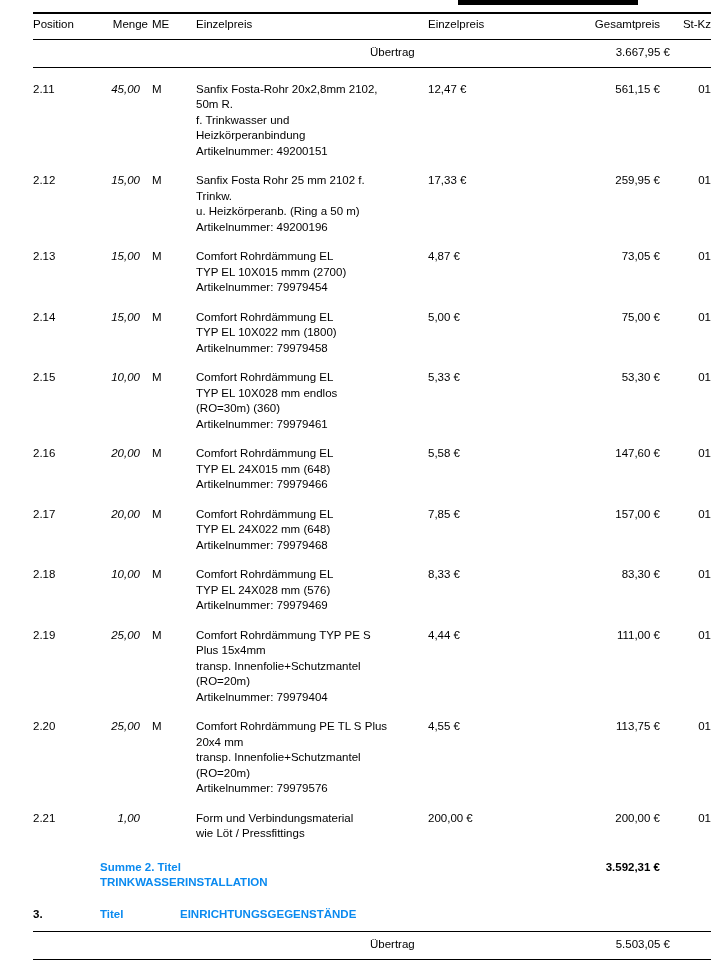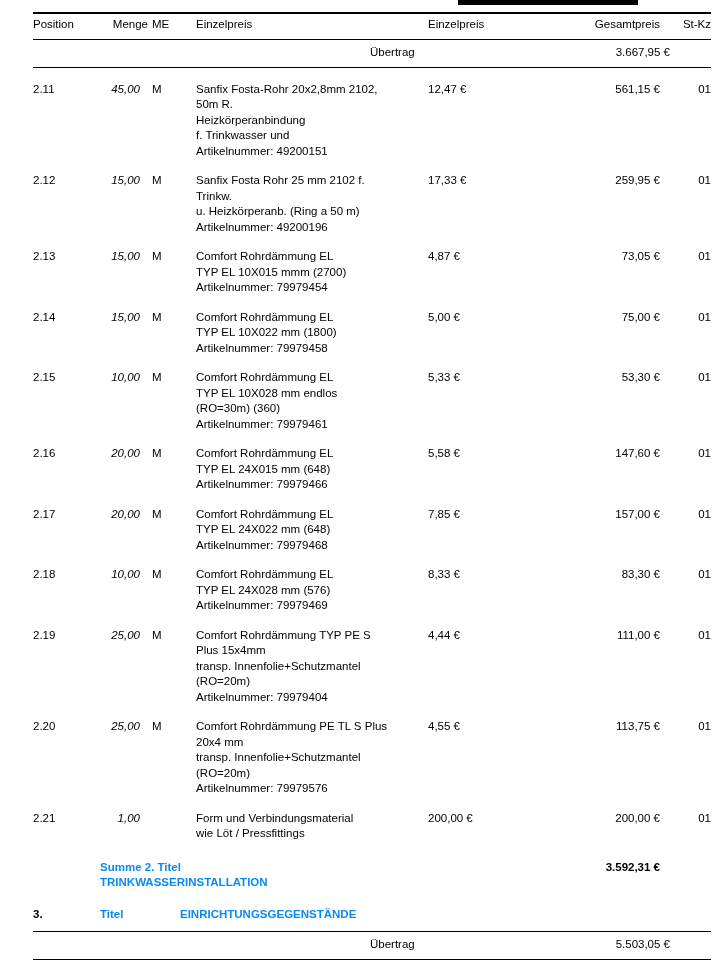--- a/index.html
+++ b/index.html
@@ -89,22 +89,22 @@
 
     <div class="items">
   <div class="grid-row item-row">
     <div class="c-pos">2.11</div>
     <div class="c-menge">45,00</div>
     <div class="c-gap"></div>
     <div class="c-me">M</div>
     <div class="c-desc">
             <div>Sanfix Fosta-Rohr 20x2,8mm 2102,</div>
             <div>50m R.</div>
+            <div>f. Trinkwasser und</div>
             <div>Heizkörperanbindung</div>
-            <div>f. Trinkwasser und</div>
             <div>Artikelnummer: 49200151</div>
           </div>
     <div class="c-einzel">12,47 €</div>
     <div class="c-gesamt">561,15 €</div>
     <div class="c-stkz">01</div>
   </div>
 
   <div class="grid-row item-row">
     <div class="c-pos">2.12</div>
     <div class="c-menge">15,00</div>

